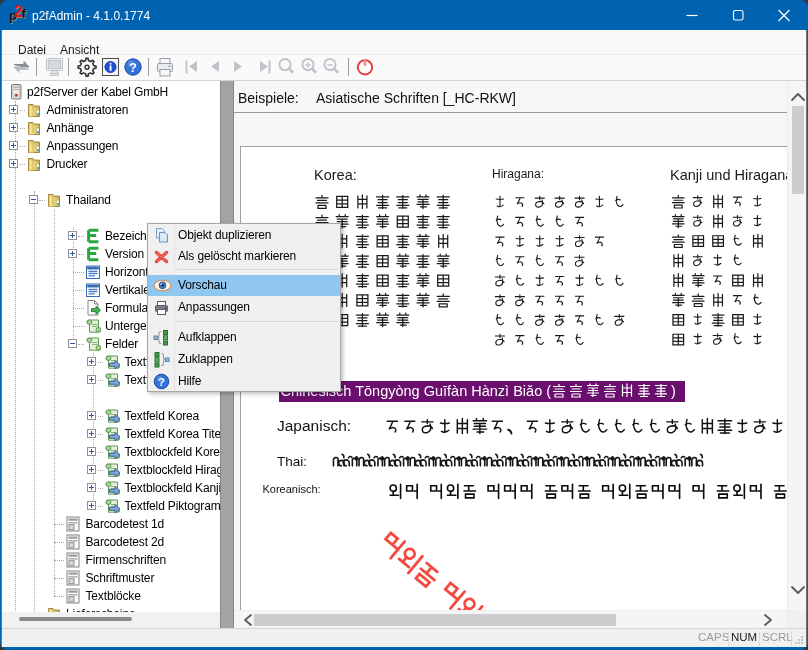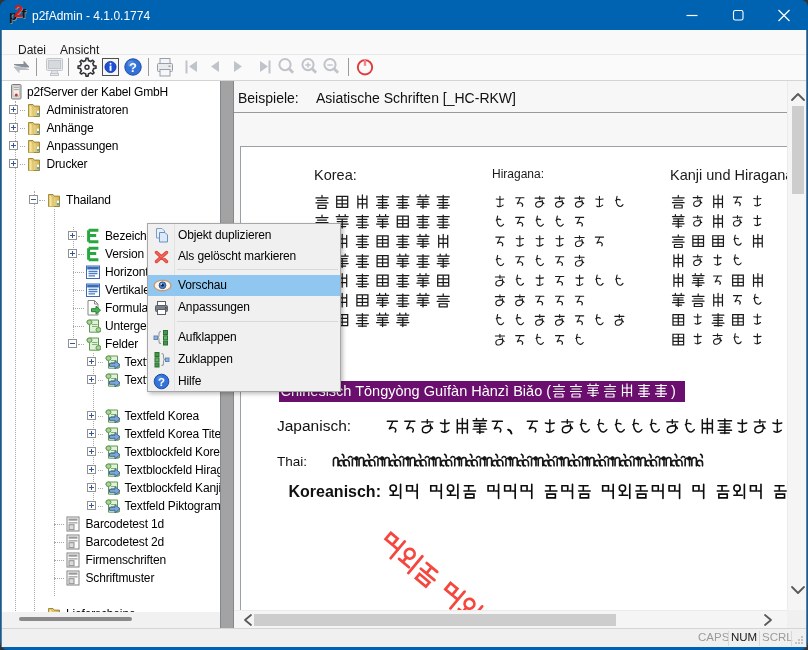--- a/index.html
+++ b/index.html
@@ -430,20 +430,27 @@
           </svg>
           <span class="lb" style="left:84.5px">Firmenschriften</span>
         </div>
         <div class="trow" style="top:488px">
           <div class="dh" style="left:52.5px;top:8.5px;width:10.5px"></div>
           <svg width="16" height="16" style="left:64.0px;top:1px">
             <use href="#i_formg"></use>
           </svg>
           <span class="lb" style="left:84.5px">Schriftmuster</span>
         </div>
+        <div class="trow" style="top:506px">
+          <div class="dh" style="left:52.5px;top:8.5px;width:10.5px"></div>
+          <svg width="16" height="16" style="left:64.0px;top:1px">
+            <use href="#i_formg"></use>
+          </svg>
+          <span class="lb" style="left:84.5px">Textblöcke</span>
+        </div>
         <div class="trow" style="top:524px">
           <div class="dh" style="left:33.0px;top:8.5px;width:10.5px"></div>
           <svg width="16" height="16" style="left:44.5px;top:1px">
             <use href="#i_fold"></use>
           </svg>
           <span class="lb" style="left:65.0px">Lieferscheine</span>
         </div>
         <div style="position:absolute;left:0;right:0;bottom:0;height:16px;background:#f1f1f1"></div>
         <div style="position:absolute;left:18px;bottom:7px;width:113px;height:4px;border-radius:2px;background:#8a8a8a"></div>
       </div>
@@ -462,21 +469,21 @@
                 <use href="#fk3" x="18.0" y="0.5"></use>
                 <use href="#fk5" x="35.0" y="0.5"></use>
                 <use href="#fk3" x="52.0" y="0.5"></use>
                 <use href="#fk4" x="69.0" y="0.5"></use>
                 <use href="#fk1" x="86.0" y="0.5"></use>
                 <use href="#fk1" x="103.0" y="0.5"></use>
               </g>
             </svg>)</div>
           <div class="plat" style="left:36.5px;top:270.5px;font-size:15.5px;color:#111">Japanisch:</div>
           <div class="plat" style="left:36.5px;top:307px;font-size:13.5px;color:#111">Thai:</div>
-          <div class="plat" style="left:48px;top:336.5px;font-size:16px;font-weight:bold;color:#111">Koreanisch:</div>
+          <div class="plat" style="left:22px;top:336.5px;font-size:11px;font-weight:normal;color:#111">Koreanisch:</div>
           <svg id="fakes" width="546" height="464" style="position:absolute;left:0;top:0">
             <defs>
 <g id="fk1">
                 <path d="M1,2h12 M7,0.5v13 M2.5,4.8h9 M2.5,7.6h9 M1,10.4h12 M3,13h8"></path>
               </g>
 <g id="fk2">
                 <path d="M1.5,1.5h11v11h-11z M1.5,5.2h11 M1.5,8.9h11 M7,1.5v11"></path>
               </g>
 <g id="fk3">
                 <path d="M7,0.5v2.5 M1,3h12 M2.5,5.5h9 M1,8h12 M3,10.5v3h8v-3 M3,10.5h8"></path>

